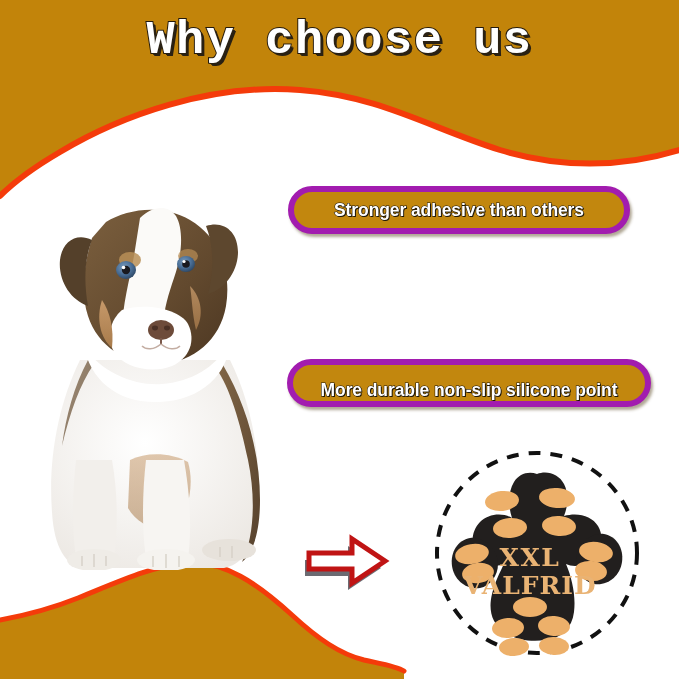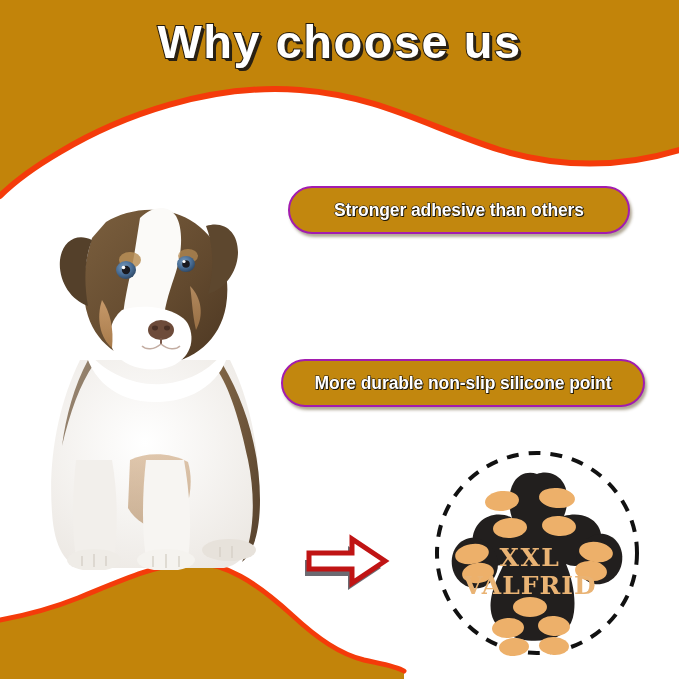--- a/index.html
+++ b/index.html
@@ -29,60 +29,60 @@
     pointer-events: none;
   }
 
   
   .title {
     position: absolute;
     left: 0;
     top: 14px;
     width: 679px;
     text-align: center;
-    font-family: Liberation Sans, sans-serif;
+    font-family: Liberation Mono, monospace;
     font-weight: bold;
     font-size: 47px;
     letter-spacing: 1.5px;
     color: #ffffff;
     -webkit-text-stroke: 2px #241a0c;
     paint-order: stroke fill;
     text-shadow:
        2px 2px 0 #2a2113,
        3px 3px 0 #2a2113;
     white-space: nowrap;
   }
 
   
   .pill {
     position: absolute;
     box-sizing: border-box;
     height: 48px;
     border-radius: 26px;
     background: #c2870e;
-    border: 2px solid #a21caf;
+    border: 6px solid #a21caf;
     box-shadow: 2px 3px 3px rgba(80,60,20,0.45);
     display: flex;
     align-items: center;
     justify-content: center;
   }
   .pill-label {
     font-family: "Liberation Sans", sans-serif;
     font-weight: bold;
     font-size: 17.5px;
     color: #ffffff;
     white-space: nowrap;
     -webkit-text-stroke: 1.1px #17120a;
     paint-order: stroke fill;
     text-shadow: 1px 1px 0 #1d1709;
     letter-spacing: -0.1px;
   }
   #pill-1 { left: 288px; top: 186px; width: 342px; }
   #pill-2 { left: 288px; top: 274px; width: 342px; }
-  #pill-3 { left: 281px; top: 359px; width: 364px; }
+  #pill-3 { left: 287px; top: 359px; width: 364px; align-items: flex-end; }
 
   
   .puppy {
     position: absolute;
     left: 18px;
     top: 160px;
     width: 275px;
     height: 410px;
   }
 

